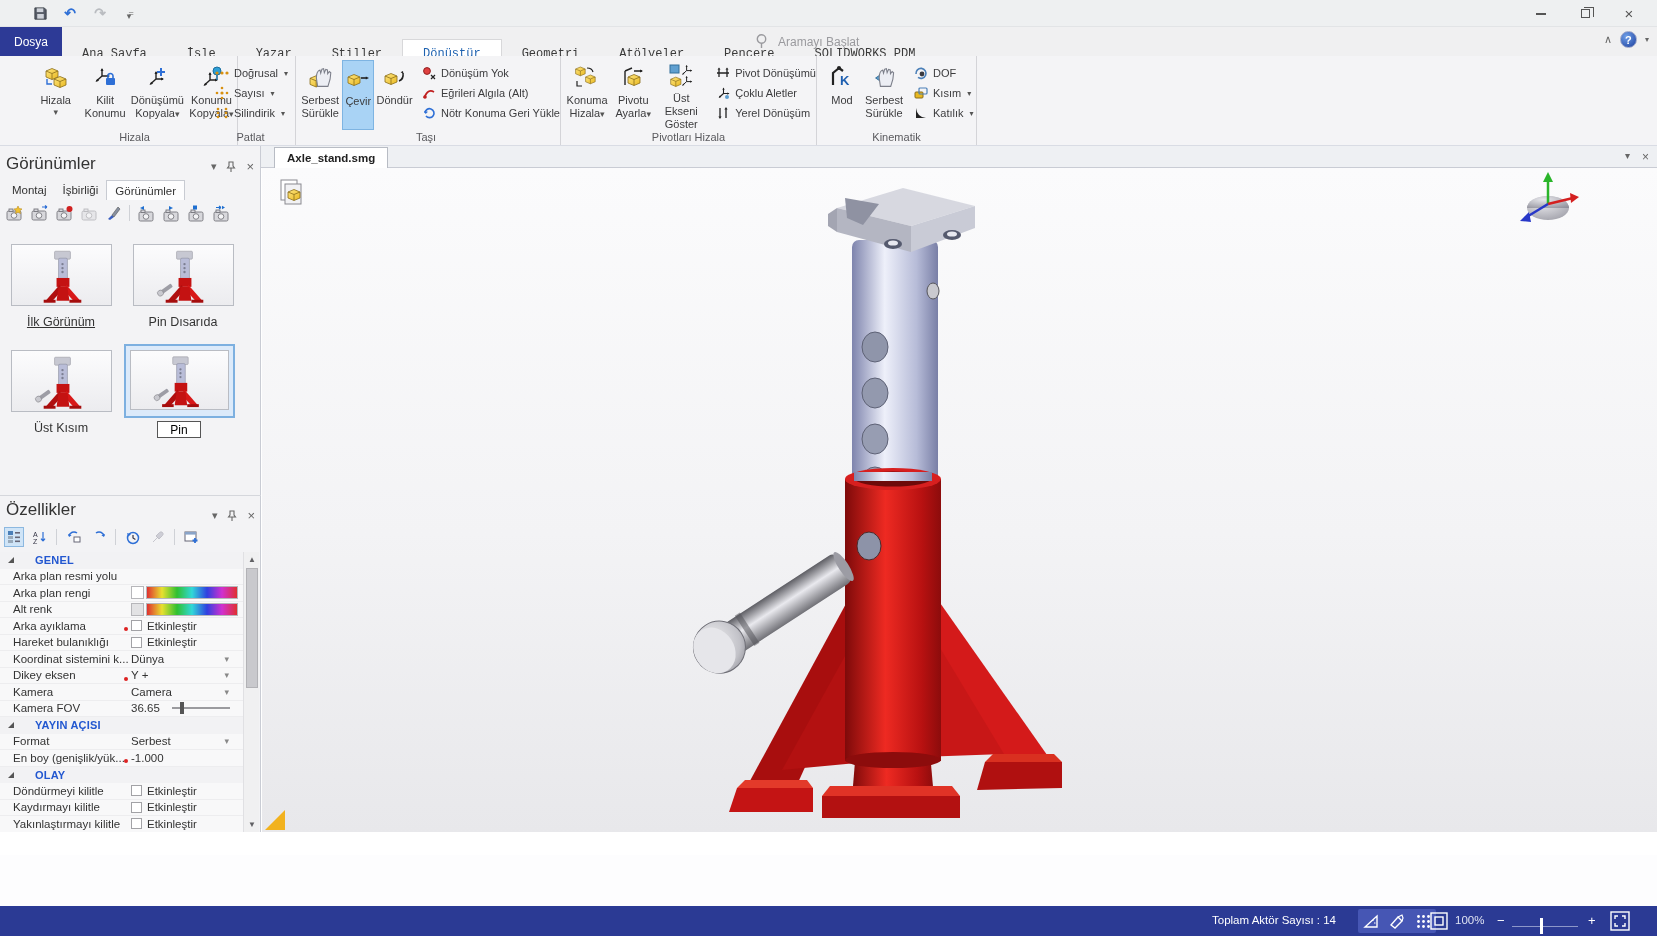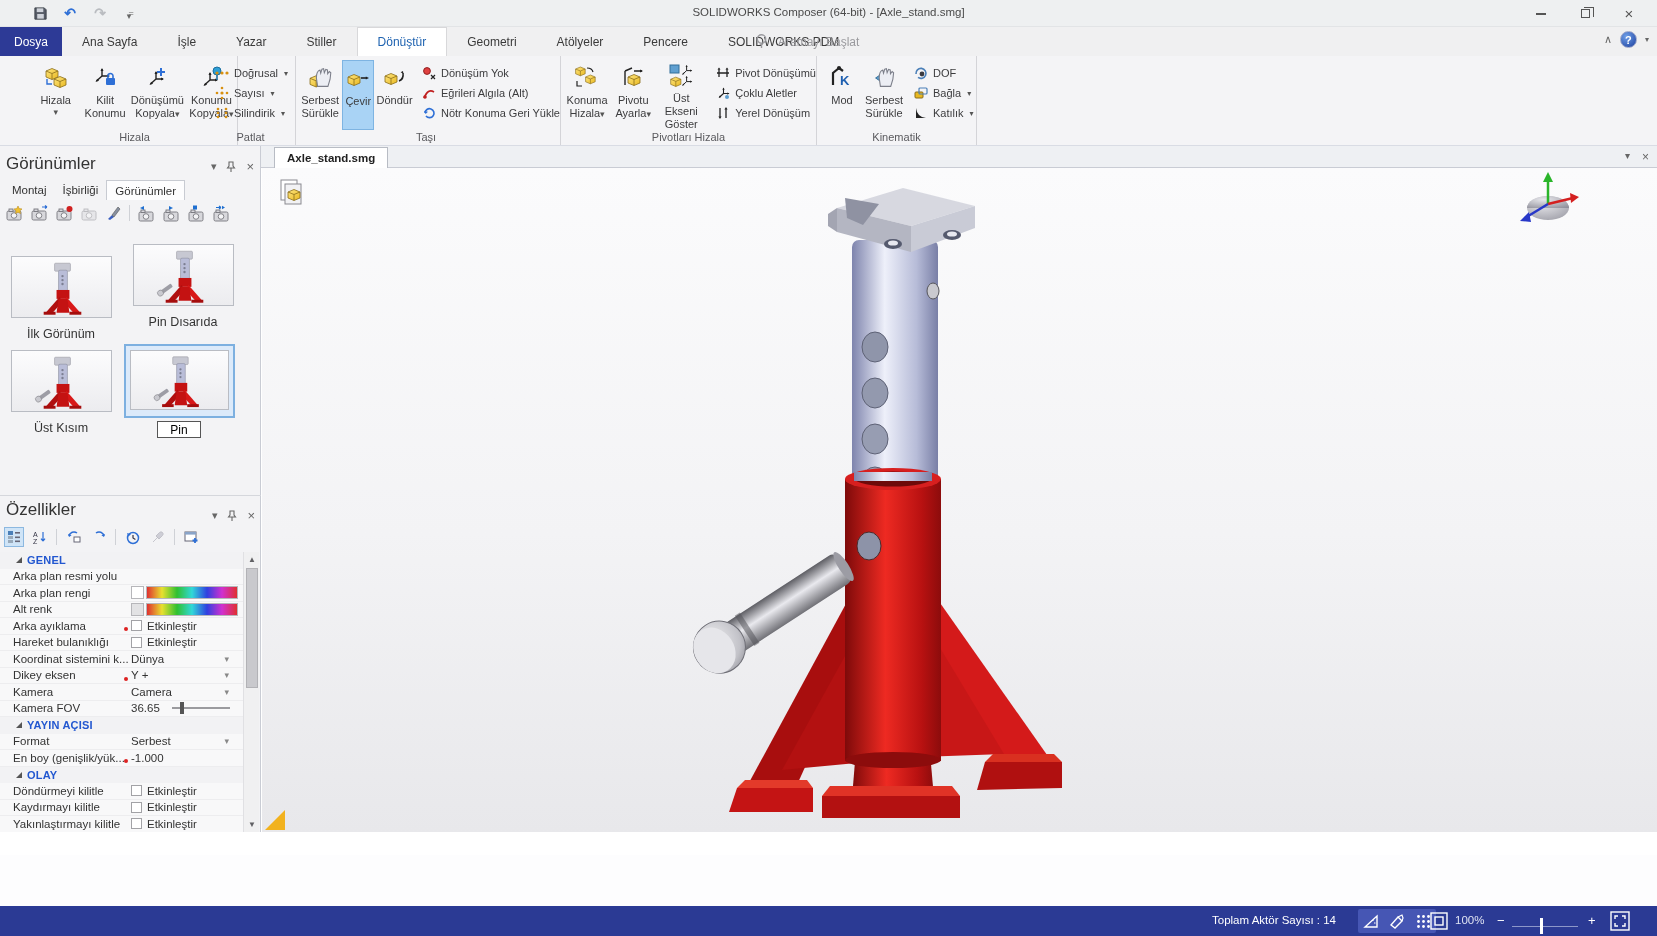--- a/index.html
+++ b/index.html
@@ -15,21 +15,21 @@
   #win-title { position:absolute; top:6px; left:0; width:100%; text-align:center; color:#4a4a4a; font-size:11.5px; }
   .winbtns { position:absolute; right:6px; top:0; height:27px; display:flex; }
   .winbtn { width:44px; height:27px; display:flex; align-items:center; justify-content:center; color:#555; font-size:13px; }
   .min-glyph { width:10px; height:1px; border-bottom:2px solid #555; }
   .restore-glyph { width:9px; height:9px; border:1px solid #555; position:relative; background:#eef0f1; }
   .restore-glyph:before { content:""; position:absolute; left:2px; top:-3px; width:9px; height:9px; border:1px solid #555; border-bottom:none; border-left:none; }
 
   
   #menubar { position:absolute; left:0; top:27px; width:1657px; height:29px; background:#f0f0f1; }
   .menu-file { position:absolute; left:0; top:0; width:62px; height:29px; background:#2d3a96; color:#fff; display:flex; align-items:center; justify-content:center; font-size:12px; }
-  .menu-tabs { position:absolute; left:62px; top:0; height:29px; display:flex; }
+  .menu-tabs { position:absolute; left:62px; top:12px; height:29px; display:flex;font-family:Liberation Mono, monospace; }
   .mtab { height:29px; padding:0 20px; display:flex; align-items:center; font-size:12px; color:#3a3a3a; }
   .mtab.active { background:#fff; color:#1e62b0; border:1px solid #d8d8da; border-bottom:none; }
   .menu-search { position:absolute; left:755px; top:0; height:29px; display:flex; align-items:center; gap:10px; color:#9a9a9e; font-size:12px; }
   .ribbon-right { position:absolute; right:8px; top:31px; display:flex; align-items:center; gap:8px; }
   .help-circle { width:17px; height:17px; border-radius:50%; background:radial-gradient(circle at 35% 30%, #6f9fe8, #1c3f9e); color:#fff; font-weight:bold; font-size:11px; display:flex; align-items:center; justify-content:center; border:1px solid #9aa4c8; }
   .collapse-caret { color:#666; font-size:11px; }
 
   
   #ribbon { position:absolute; left:0; top:56px; width:1657px; height:90px; background:#f4f4f6; border-bottom:1px solid #d9dce4; }
   .rgroup { position:absolute; top:0; height:89px; border-right:1px solid #d4d4d8; }
@@ -68,21 +68,21 @@
   .rename-box { margin:3px auto 0; width:44px; height:17px; border:1px solid #555; background:#fff; font-size:12px; text-align:center; font-family:"Liberation Sans",sans-serif; padding:0; }
 
   
   #props-head { position:absolute; left:0; top:349px; width:261px; border-top:1px solid #d5d7dc; height:30px; }
   .props-toolbar { position:absolute; left:4px; top:380px; display:flex; align-items:center; gap:6px; height:22px; }
   .pt-btn { width:20px; height:20px; display:flex; align-items:center; justify-content:center; }
   .pt-btn.sel { background:#cfe4f7; border:1px solid #8cb8e0; }
   #prop-grid { position:absolute; left:0; top:406px; width:243px; height:280px; overflow:hidden; background:#f8f8f9; }
   .prow { display:flex; align-items:center; height:16.5px; border-bottom:1px solid #ededef; padding-left:13px; position:relative; background:#f8f8f9; }
   .prow-label { width:118px; color:#333; font-size:11.5px; white-space:nowrap; overflow:hidden; }
-  .psection { display:flex; align-items:center; height:16.5px; padding-left:16px; gap:5px; background:#f2f2f4; }
+  .psection { display:flex; align-items:center; height:16.5px; padding-left:8px; gap:21px; background:#f2f2f4; }
   .psection span.sec-name { color:#2257d0; font-weight:bold; font-size:11px; letter-spacing:.2px; }
   .tri-exp { width:0; height:0; border-right:6px solid #555; border-top:6px solid transparent; }
   .cb { width:11px; height:11px; border:1px solid #a2a2a6; background:#fff; margin-right:5px; }
   .pval { color:#333; font-size:11.5px; }
   .pdrop { position:absolute; right:14px; color:#888; font-size:9px; }
   .reddot { position:absolute; left:124px; top:9px; width:4px; height:4px; border-radius:50%; background:#d22; }
   .swatch { width:13px; height:13px; border:1px solid #b6b6ba; margin-right:2px; }
   .rainbow { width:92px; height:13px; background:linear-gradient(90deg,#e03030,#e8e030,#30c030,#30d8d8,#3040e0,#d030d0,#e03030); border:1px solid #b6b6ba; }
   .fov-track { position:relative; width:58px; height:2px; background:#9a9a9e; margin-left:12px; }
   .fov-thumb { position:absolute; left:8px; top:-5px; width:4px; height:12px; background:#555; }
@@ -160,21 +160,20 @@
           </svg>
       </div>
       <div class="qat-btn undo">
           <span>↶</span>
         </div>
       <div class="qat-btn redo">
           <span>↷</span>
         </div>
       <div class="qat-btn" style="color:#666;font-size:9px;">=<span style="margin-left:-7px;margin-top:6px;">▾</span></div>
     </div>
-    <div id="win-title">SOLIDWORKS Composer (64-bit) - [Axle_stand.smg]</div>
     <div class="winbtns">
       <div class="winbtn">
           <span class="min-glyph"></span>
         </div>
       <div class="winbtn">
           <span class="restore-glyph"></span>
         </div>
       <div class="winbtn">
           <span style="font-size:15px;">×</span>
         </div>
@@ -457,21 +456,21 @@
               </span>
             <span>DOF</span>
           </div>
           <div class="ritem">
             <span class="iic">
                 <svg width="14" height="14" viewBox="0 0 14 14">
                   <rect x="1" y="6" width="8" height="6" rx="1" fill="#e8b820" stroke="#8a6d1a"></rect>
                   <rect x="5" y="2" width="8" height="6" rx="1" fill="none" stroke="#4a7fb8" stroke-width="1.2"></rect>
                 </svg>
               </span>
-            <span>Bağla</span>
+            <span>Kısım</span>
               <span class="iarrow">▾</span>
           </div>
           <div class="ritem">
             <span class="iic">
                 <svg width="14" height="14" viewBox="0 0 14 14">
                   <path d="M2 2 q1 9 10 10 L2 12 Z" fill="#222"></path>
                 </svg>
               </span>
             <span>Katılık</span>
               <span class="iarrow">▾</span>
@@ -568,21 +567,21 @@
       <span>
           <svg width="18" height="17" viewBox="0 0 18 17">
             <use href="#camg" transform="translate(1,2)"></use>
             <path d="M4 2.5 h5 M9 2.5 l-2 -1.5 M9 2.5 l-2 1.5" stroke="#1f6fd0" stroke-width="1.2" fill="none"></path>
             <path d="M10 0.8 l3 1.7 -3 1.7 Z" fill="#1f6fd0"></path>
           </svg>
         </span>
     </div>
 
     <div class="thumb-grid">
-      <div class="thumb-cell" style="left:2px;top:24px;">
+      <div class="thumb-cell" style="left:2px;top:12px;text-decoration:underline;">
         <div class="thumb-card">
           <svg viewBox="0 0 100 60" width="99" height="60">
             <rect x="43" y="6" width="16" height="8" rx="1" fill="#c7c8d2" stroke="#9a9aa2" stroke-width="0.6"></rect>
             <rect x="47" y="13" width="9" height="22" rx="1.5" fill="#b9bdd8" stroke="#8c8f9f" stroke-width="0.6"></rect>
             <circle cx="51" cy="19" r="1.2" fill="#7c7f92"></circle>
               <circle cx="51" cy="23" r="1.2" fill="#7c7f92"></circle>
               <circle cx="51" cy="27" r="1.2" fill="#7c7f92"></circle>
             <rect x="45" y="33" width="13" height="9" fill="#c41212"></rect>
             <path d="M48 40 L34 56 L41 56 L51 45 Z" fill="#b00f0f"></path>
               <path d="M55 40 L69 56 L62 56 L52 45 Z" fill="#d81818"></path>

